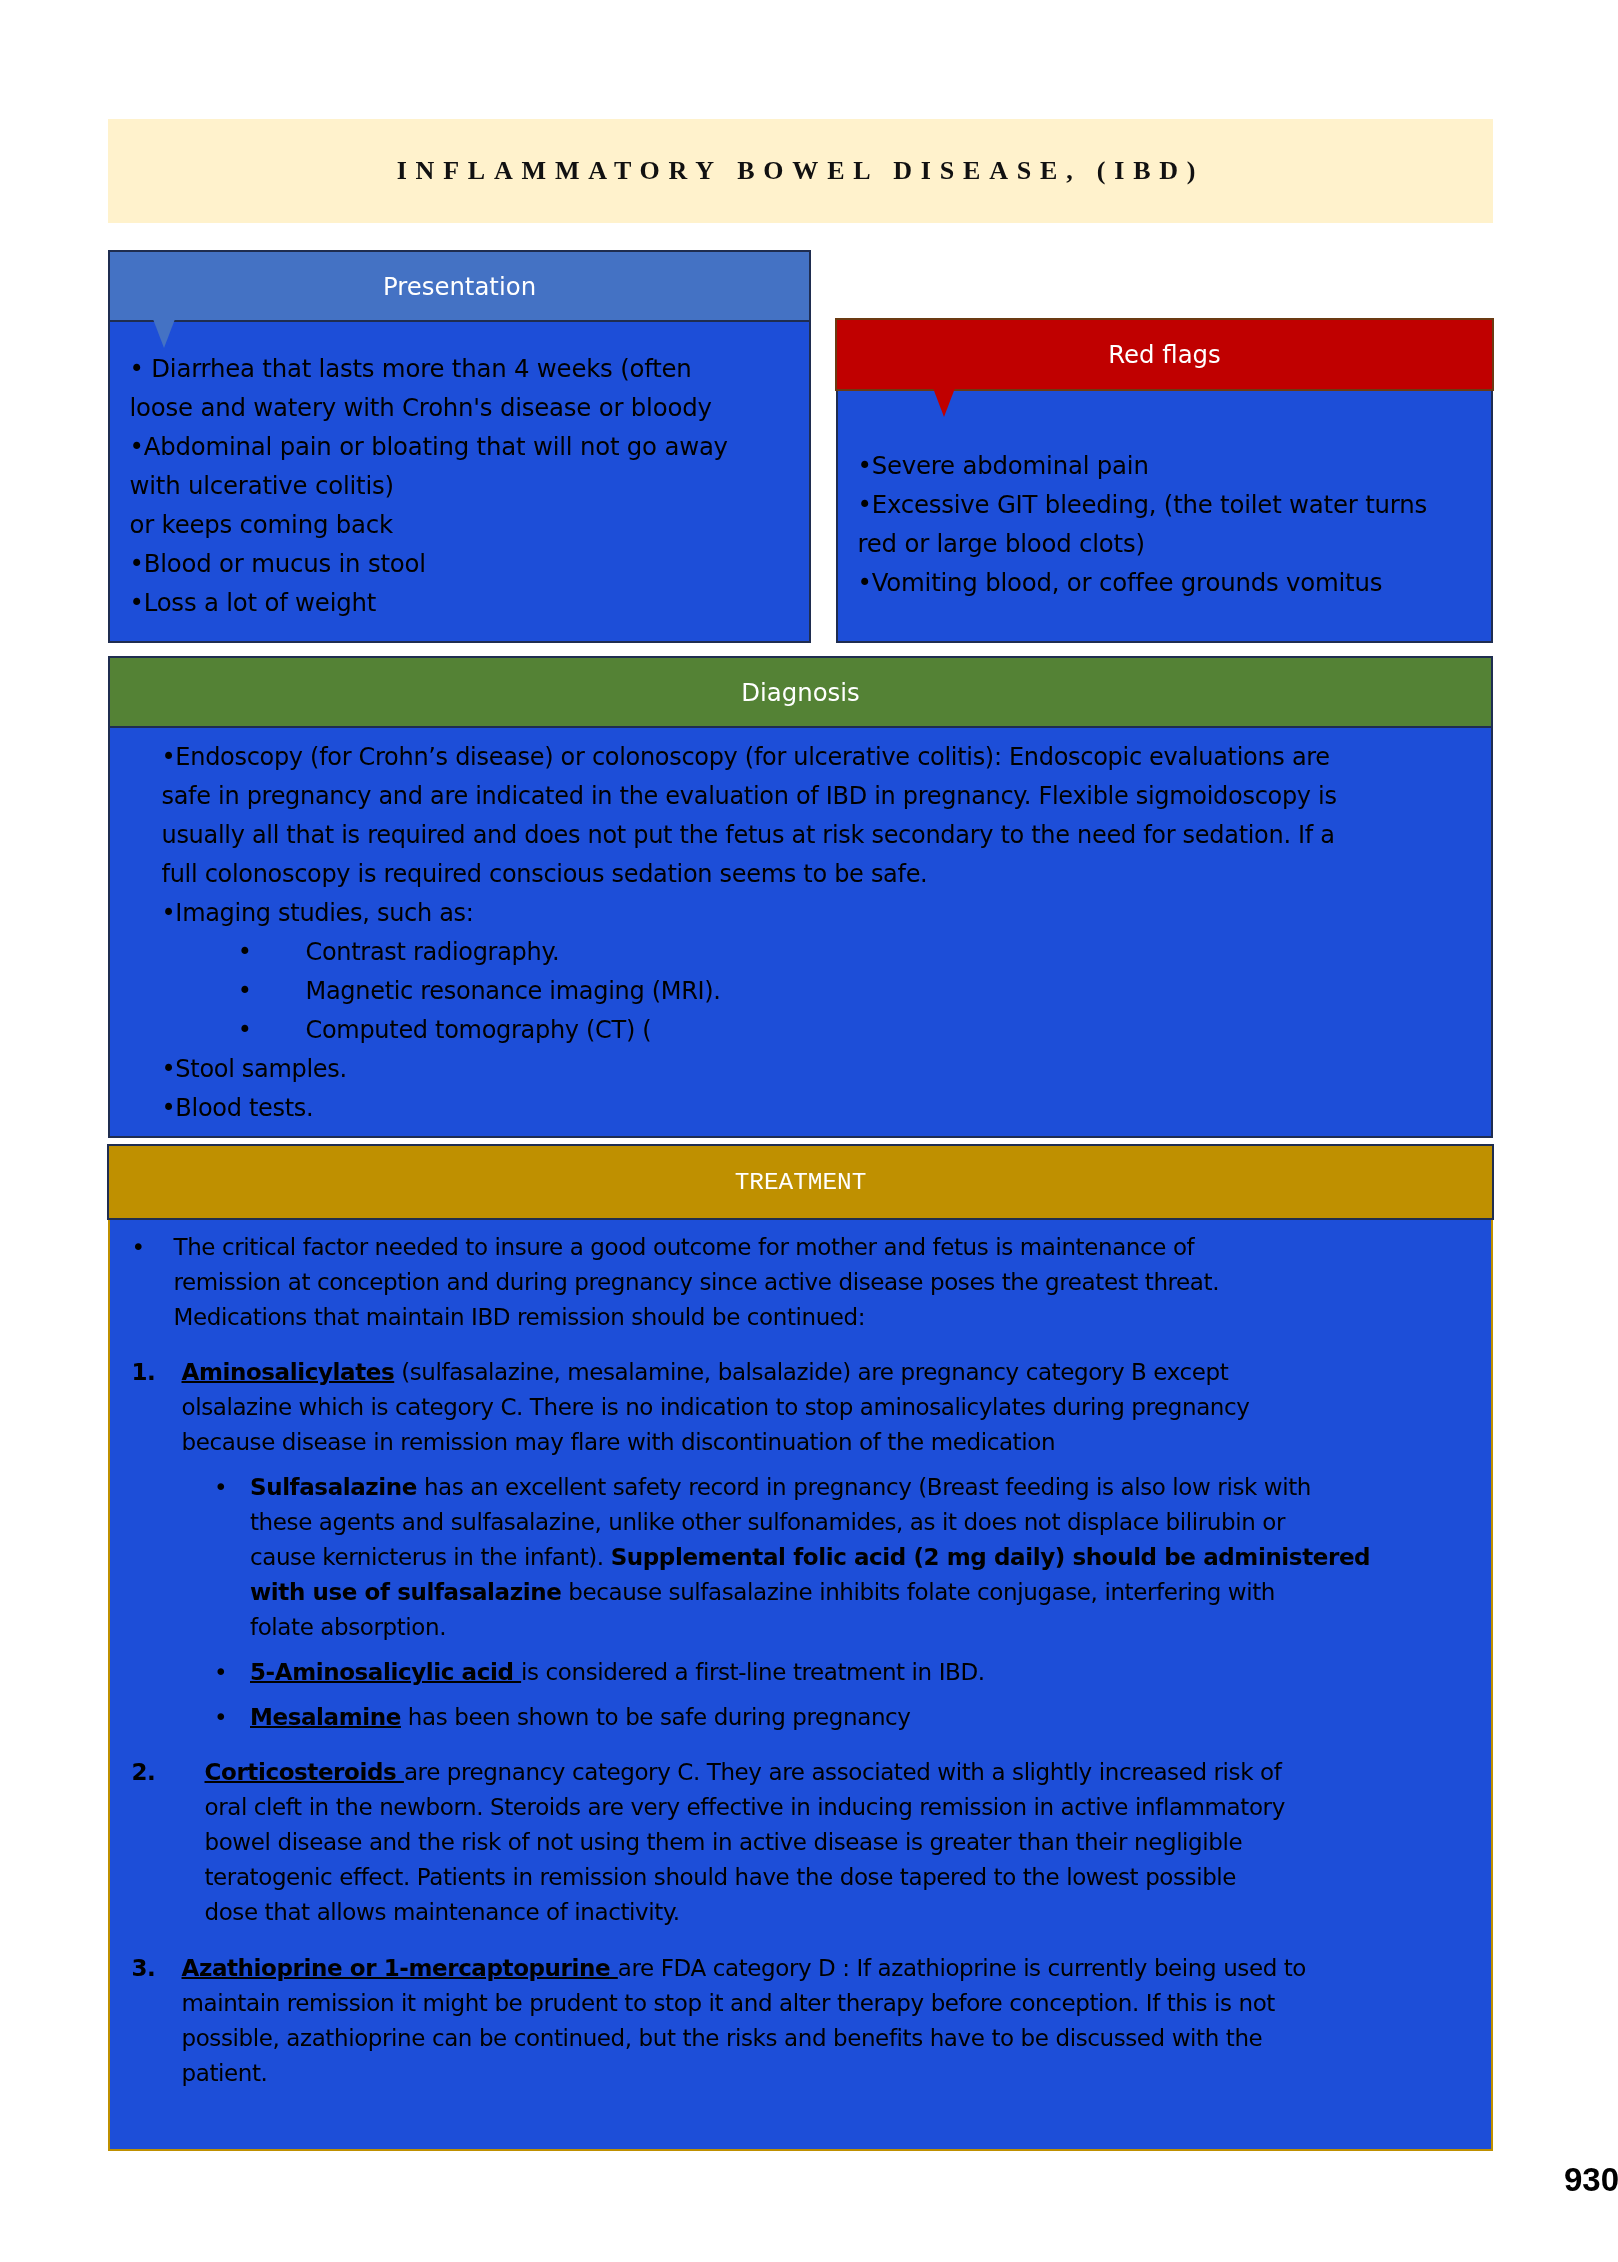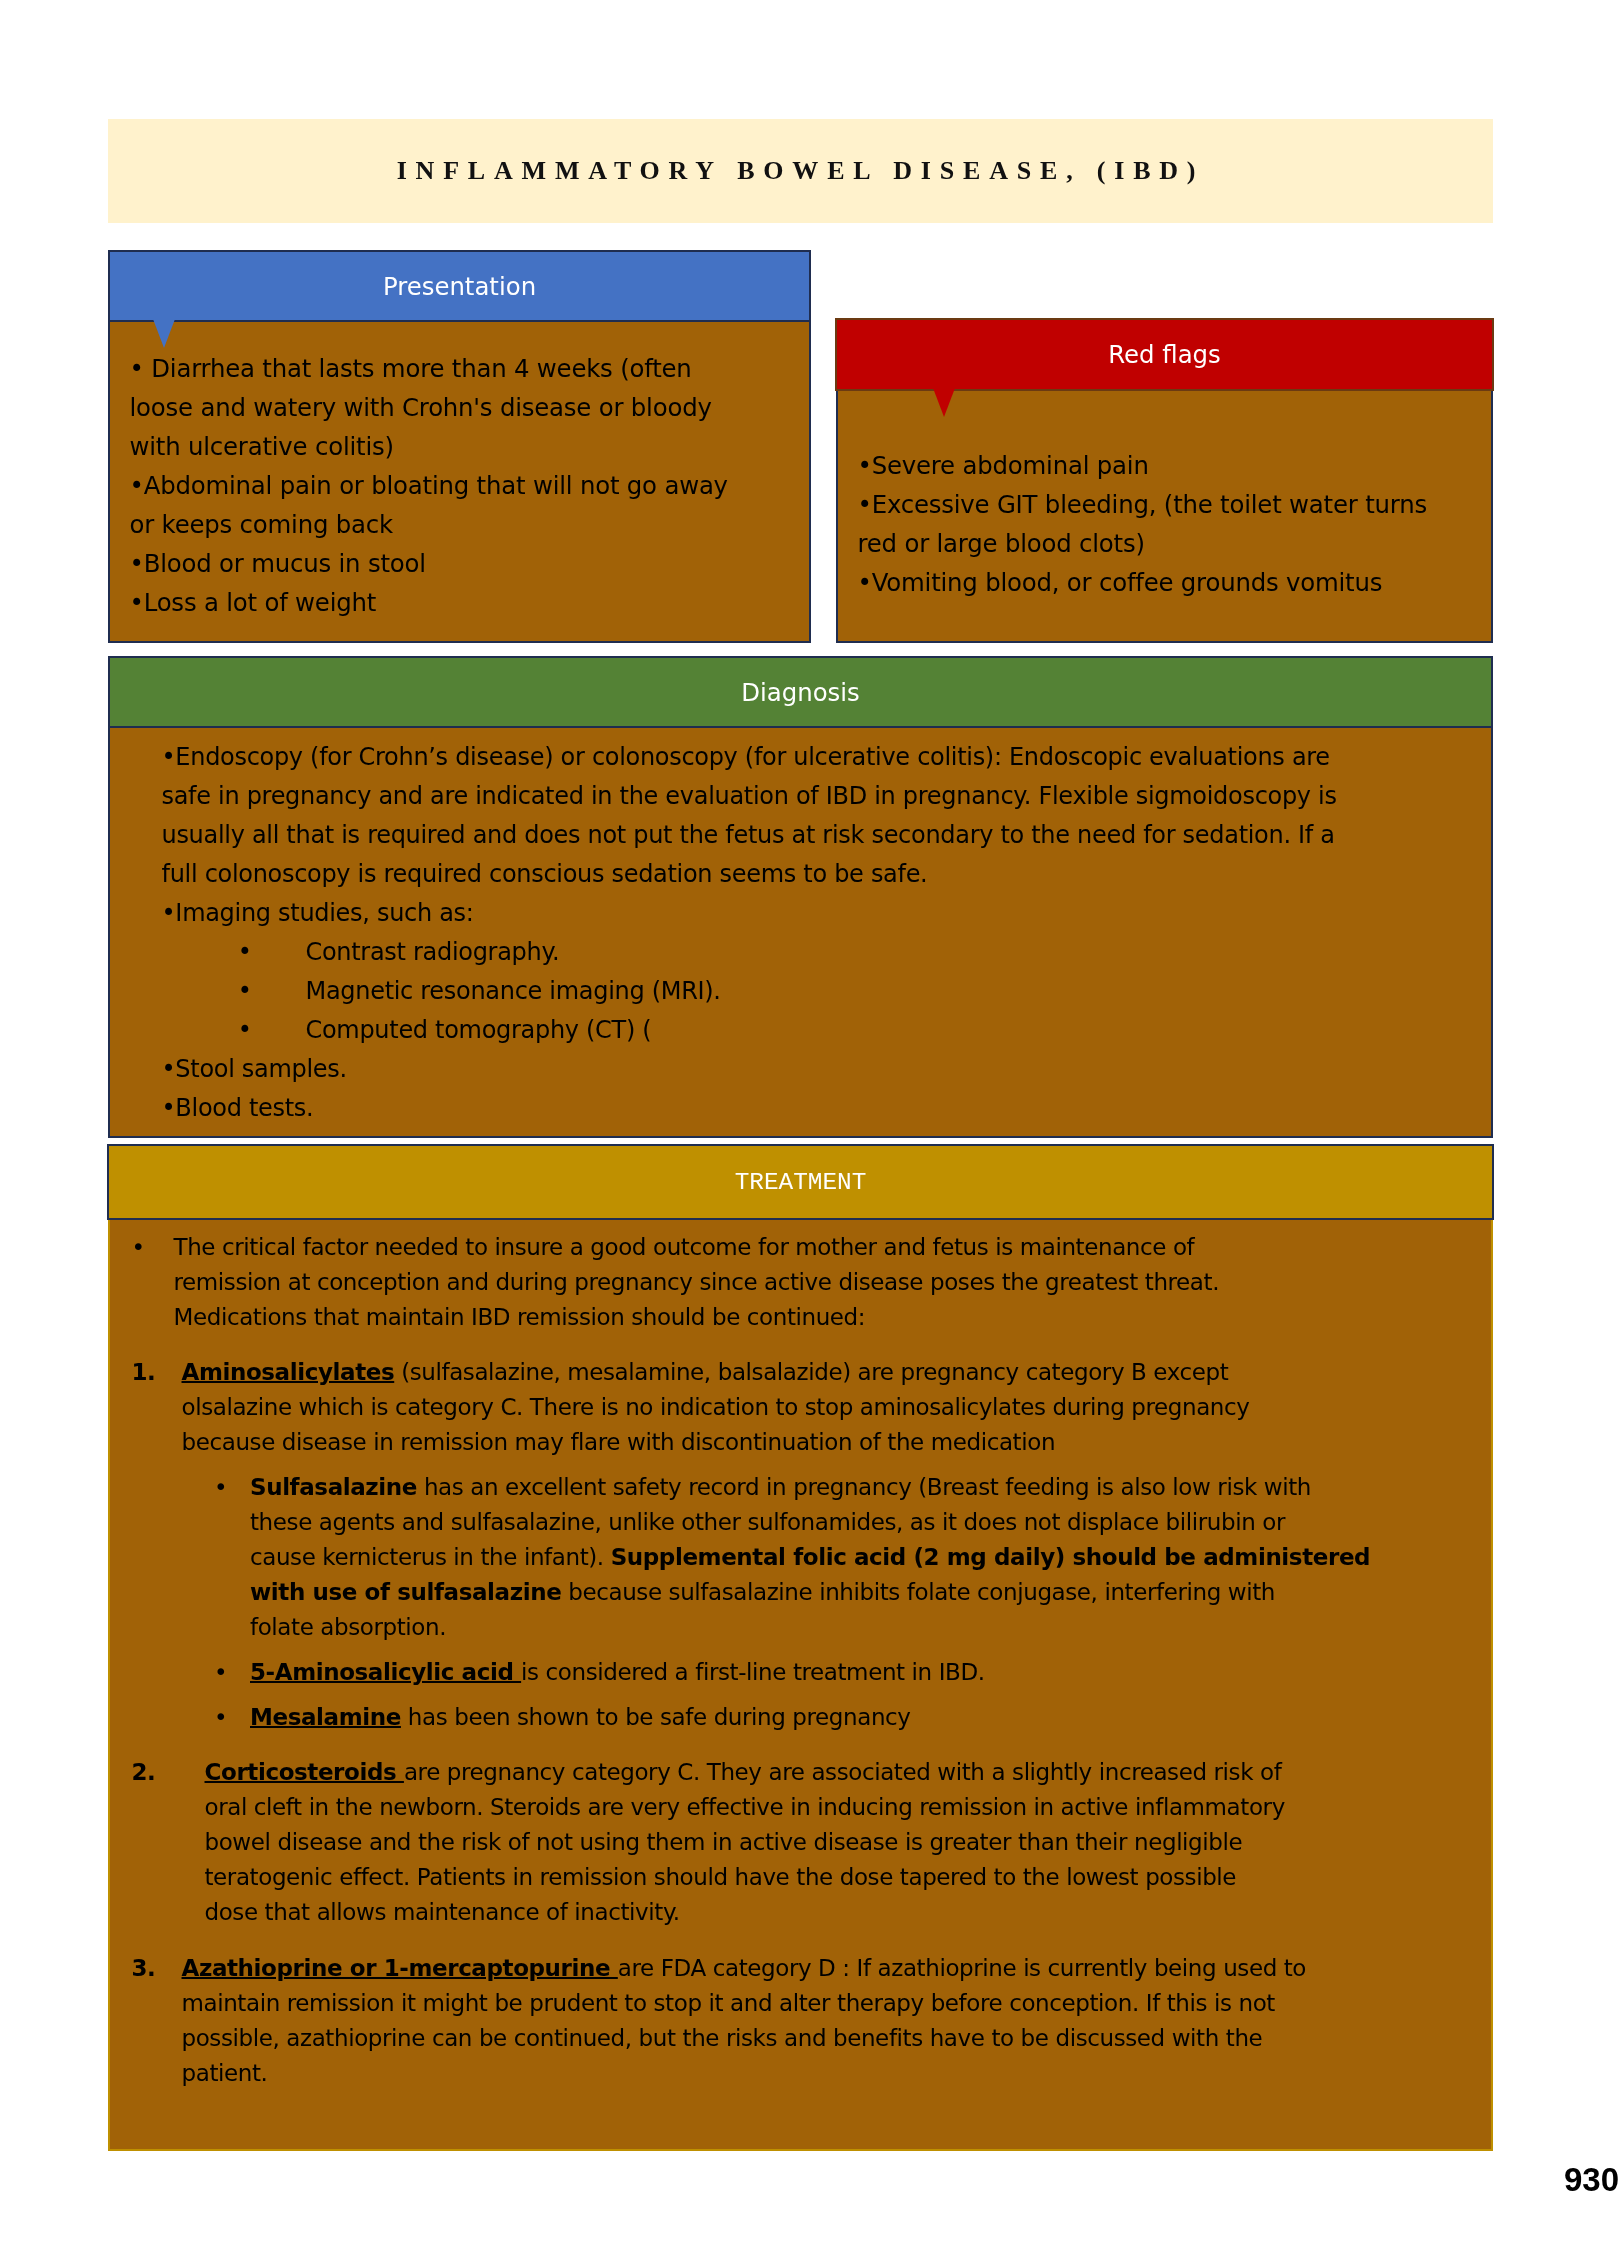--- a/index.html
+++ b/index.html
@@ -4,21 +4,21 @@
 <style>
   html, body { margin: 0; padding: 0; background: #ffffff; }
   body { width: 1619px; height: 2263px; position: relative; overflow: hidden;
          font-family: "Liberation Sans", sans-serif; color: #000; }
 
   .title-bar { position: absolute; left: 108px; top: 119px; width: 1385px; height: 104px;
     background: #fff2cc; display: flex; align-items: center; justify-content: center; }
   .title-bar span { font-family: Liberation Serif, serif; font-weight: bold; font-size: 26px;
     letter-spacing: 8.8px; color: #111; }
 
-  .box { position: absolute; box-sizing: border-box; background: #a16207; }
+  .box { position: absolute; box-sizing: border-box; background: #1d4ed8; }
   .box .hdr { position: absolute; left: 0; right: 0; top: 0; box-sizing: border-box;
     display: flex; align-items: center; justify-content: center;
     color: #fff; font-family: "DejaVu Sans", sans-serif; font-size: 24.4px; }
   .box .body { position: absolute; left: 0; right: 0; bottom: 0; box-sizing: border-box; }
   .pointer { position: absolute; width: 0; height: 0; border-left: 11.7px solid transparent;
     border-right: 11.7px solid transparent; }
 
   
   #presentation { left: 108px; top: 250px; width: 703px; height: 393px;
     border: 2.9px solid #1f2d50; }
@@ -81,22 +81,22 @@
 <div class="title-bar">
   <span>INFLAMMATORY BOWEL DISEASE, (IBD)</span>
 </div>
 
 <div class="box" id="presentation">
   <div class="hdr">Presentation</div>
   <div class="pointer"></div>
   <div class="body">
     <div class="line">• Diarrhea that lasts more than 4 weeks (often</div>
     <div class="line">loose and watery with Crohn's disease or bloody</div>
+    <div class="line">•Abdominal pain or bloating that will not go away</div>
     <div class="line">with ulcerative colitis)</div>
-    <div class="line">•Abdominal pain or bloating that will not go away</div>
     <div class="line">or keeps coming back</div>
     <div class="line">•Blood or mucus in stool</div>
     <div class="line">•Loss a lot of weight</div>
   </div>
 </div>
 
 <div class="box" id="redflags">
   <div class="hdr">Red flags</div>
   <div class="pointer"></div>
   <div class="body">

